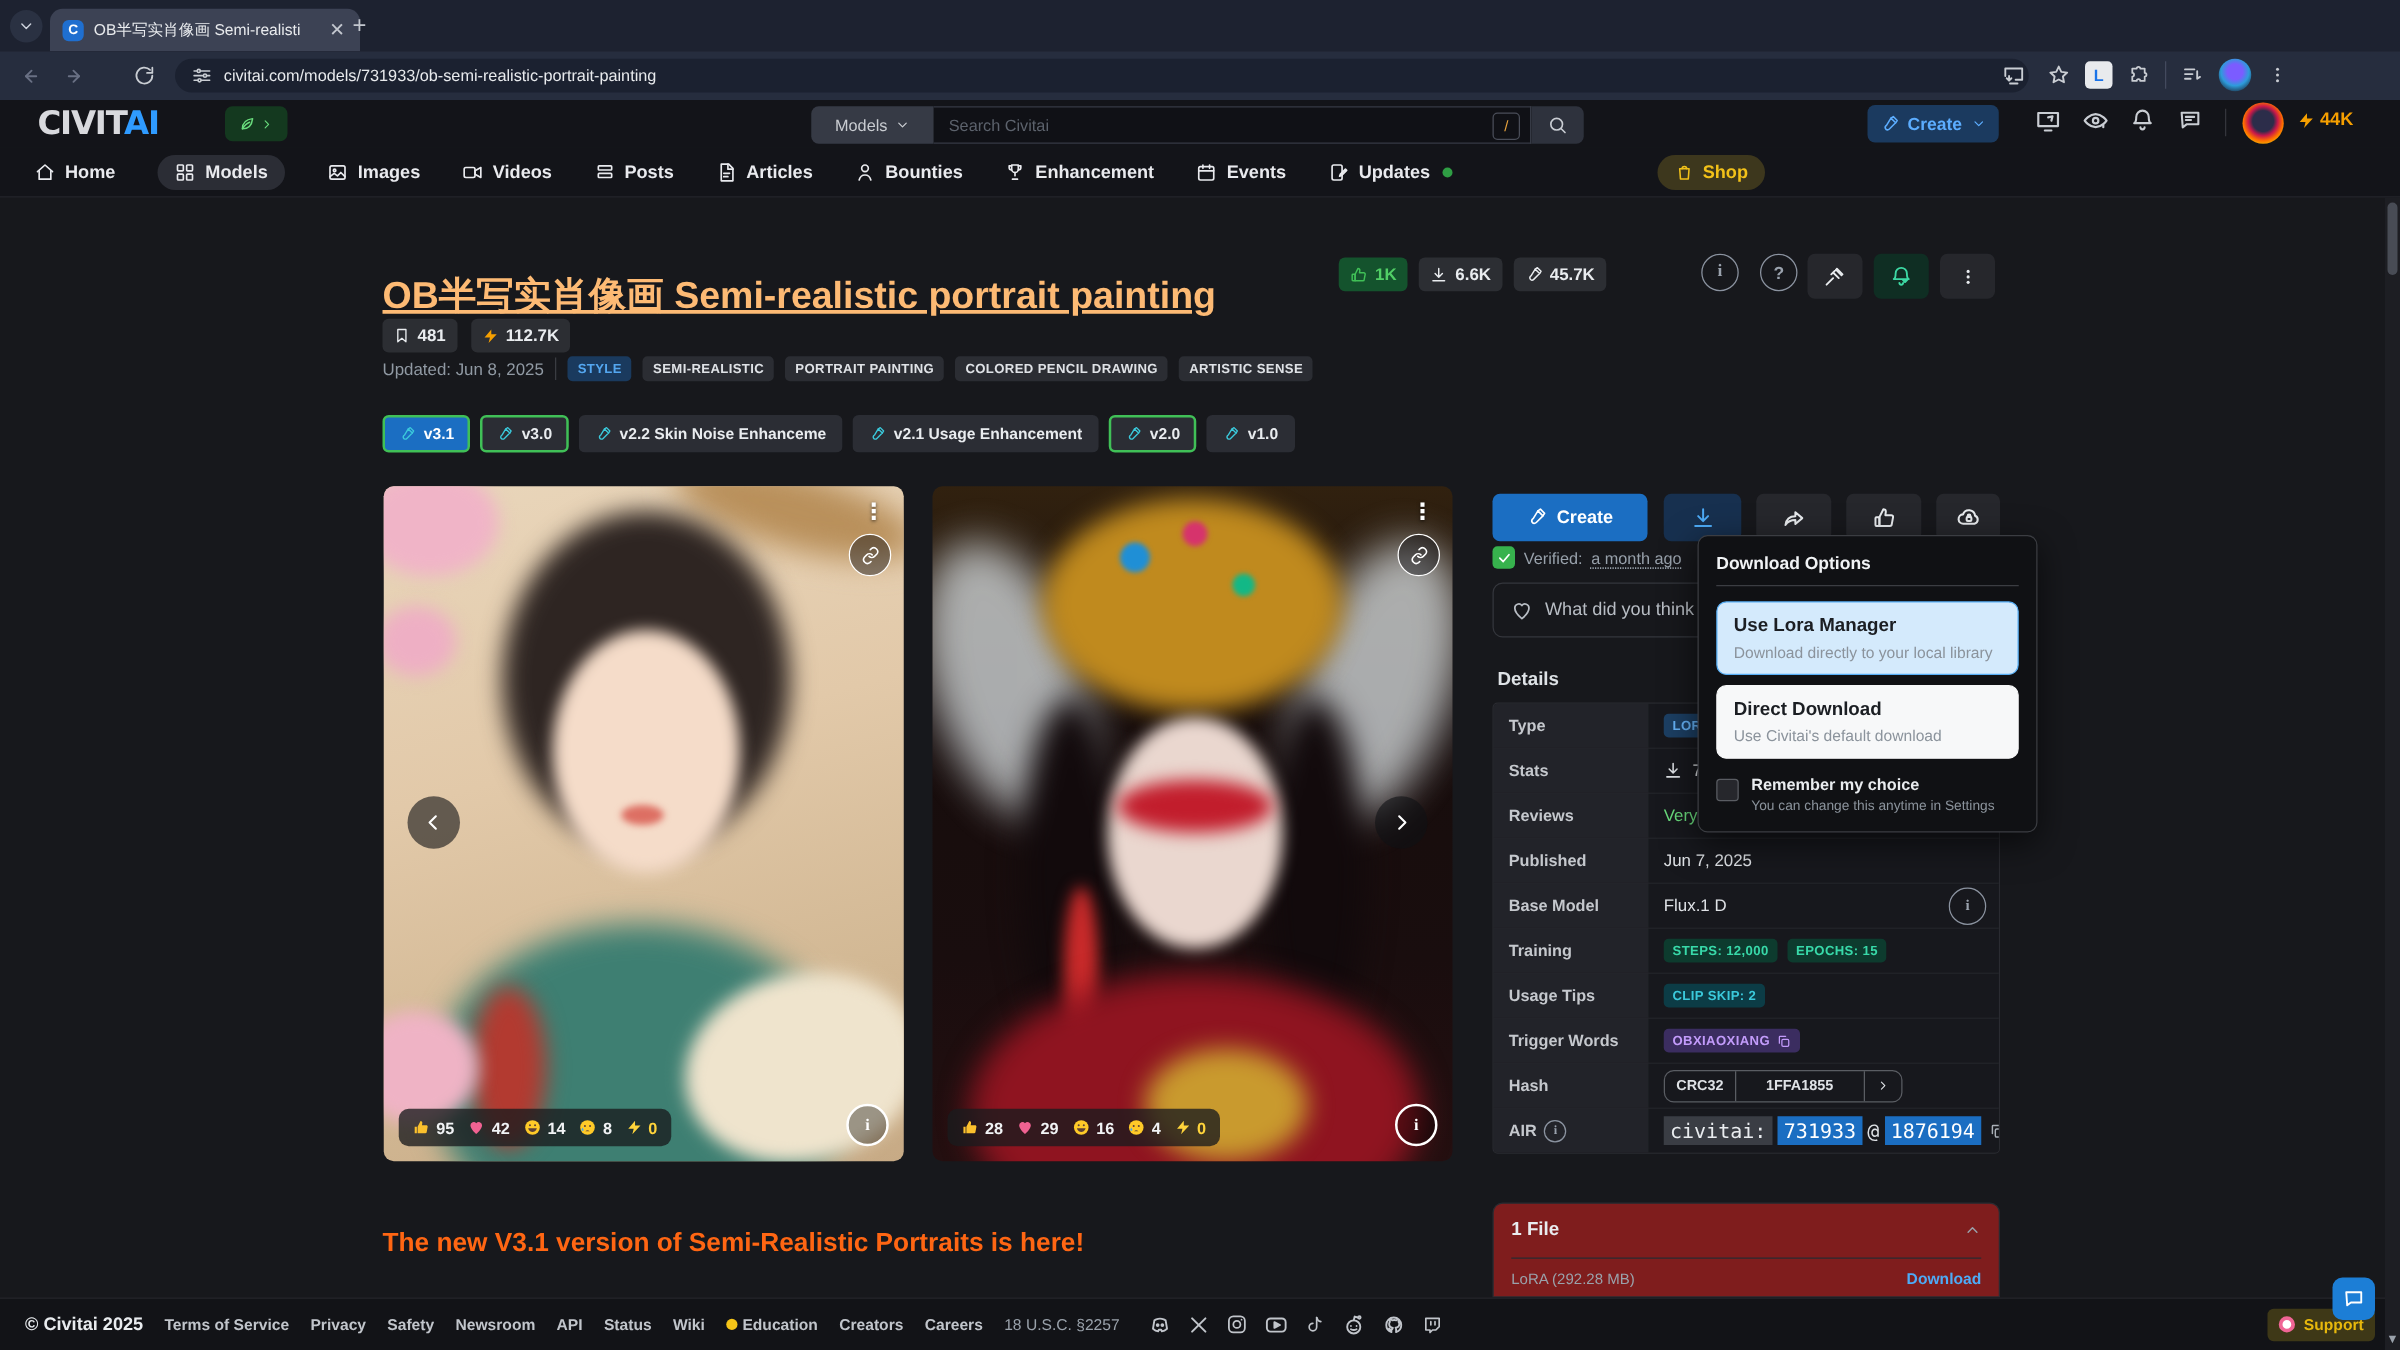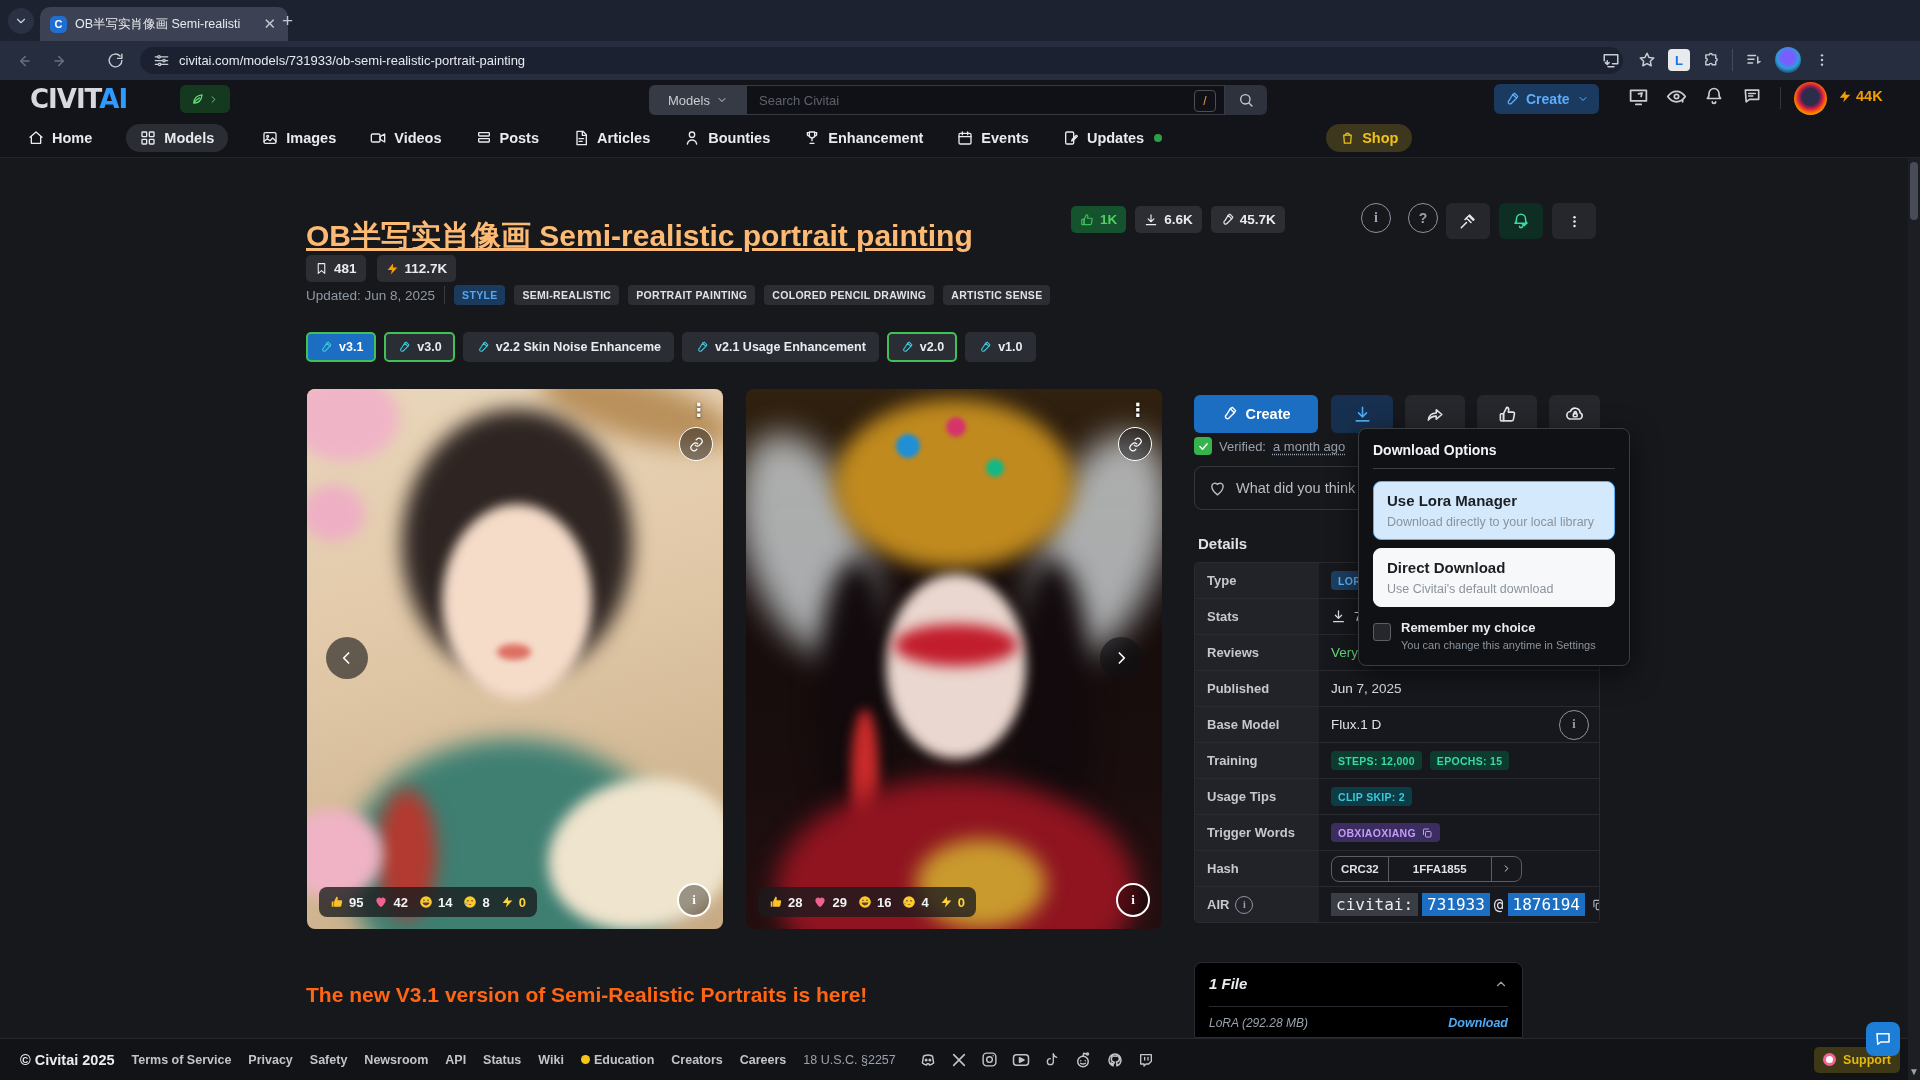--- a/index.html
+++ b/index.html
@@ -137,22 +137,22 @@
   .hashpill{display:flex;align-items:center;height:24px;border:1px solid #5a5d63;border-radius:8px;color:#dfe2e6;
     font-size:11.5px;font-weight:bold;}
   .hashpill .seg{padding:0 9px;display:flex;align-items:center;height:100%;}
   .hashpill .seg+.seg{border-left:1px solid #5a5d63;}
   .mono{font-family:"DejaVu Sans Mono","Liberation Mono",monospace;font-size:16px;}
   .airseg{padding:2px 5px;}
   .airbg{background:#3a3d44;color:#e9ecef;}
   .airblue{background:#1b6ec2;color:#fff;}
   .greenval{color:#69db7c;}
 
-  .filecard{position:absolute;left:1194px;top:962px;width:329px;height:76px;background:#000000;border:1px solid #2a2b31;
-    border-radius:8px 8px 0 0;box-sizing:border-box;padding:12px 14px;font-style:italic;}
+  .filecard{position:absolute;left:1194px;top:962px;width:406px;height:76px;background:#7f1d1d;border:1px solid #2a2b31;
+    border-radius:8px 8px 0 0;box-sizing:border-box;padding:12px 14px;}
   .filehead{display:flex;align-items:center;justify-content:space-between;color:#e9ecef;font-size:15px;font-weight:bold;}
   .filerow{display:flex;align-items:center;justify-content:space-between;margin-top:14px;border-top:1px solid #2a2b31;padding-top:9px;}
   .filename{color:#9aa2ab;font-size:12px;}
   .dllink{color:#4dabf7;font-size:12.5px;font-weight:bold;}
 
   
   .popup{position:absolute;left:1358px;top:428px;width:272px;background:#101114;border:1px solid #3b3d42;border-radius:8px;
     box-shadow:0 8px 28px rgba(0,0,0,.6);z-index:50;padding:13px 14px 14px;box-sizing:border-box;}
   .popup h4{margin:0;color:#f1f3f5;font-size:14px;font-weight:bold;}
   .popup hr{border:none;border-top:1px solid #3b3d42;margin:10px 0 12px;}

